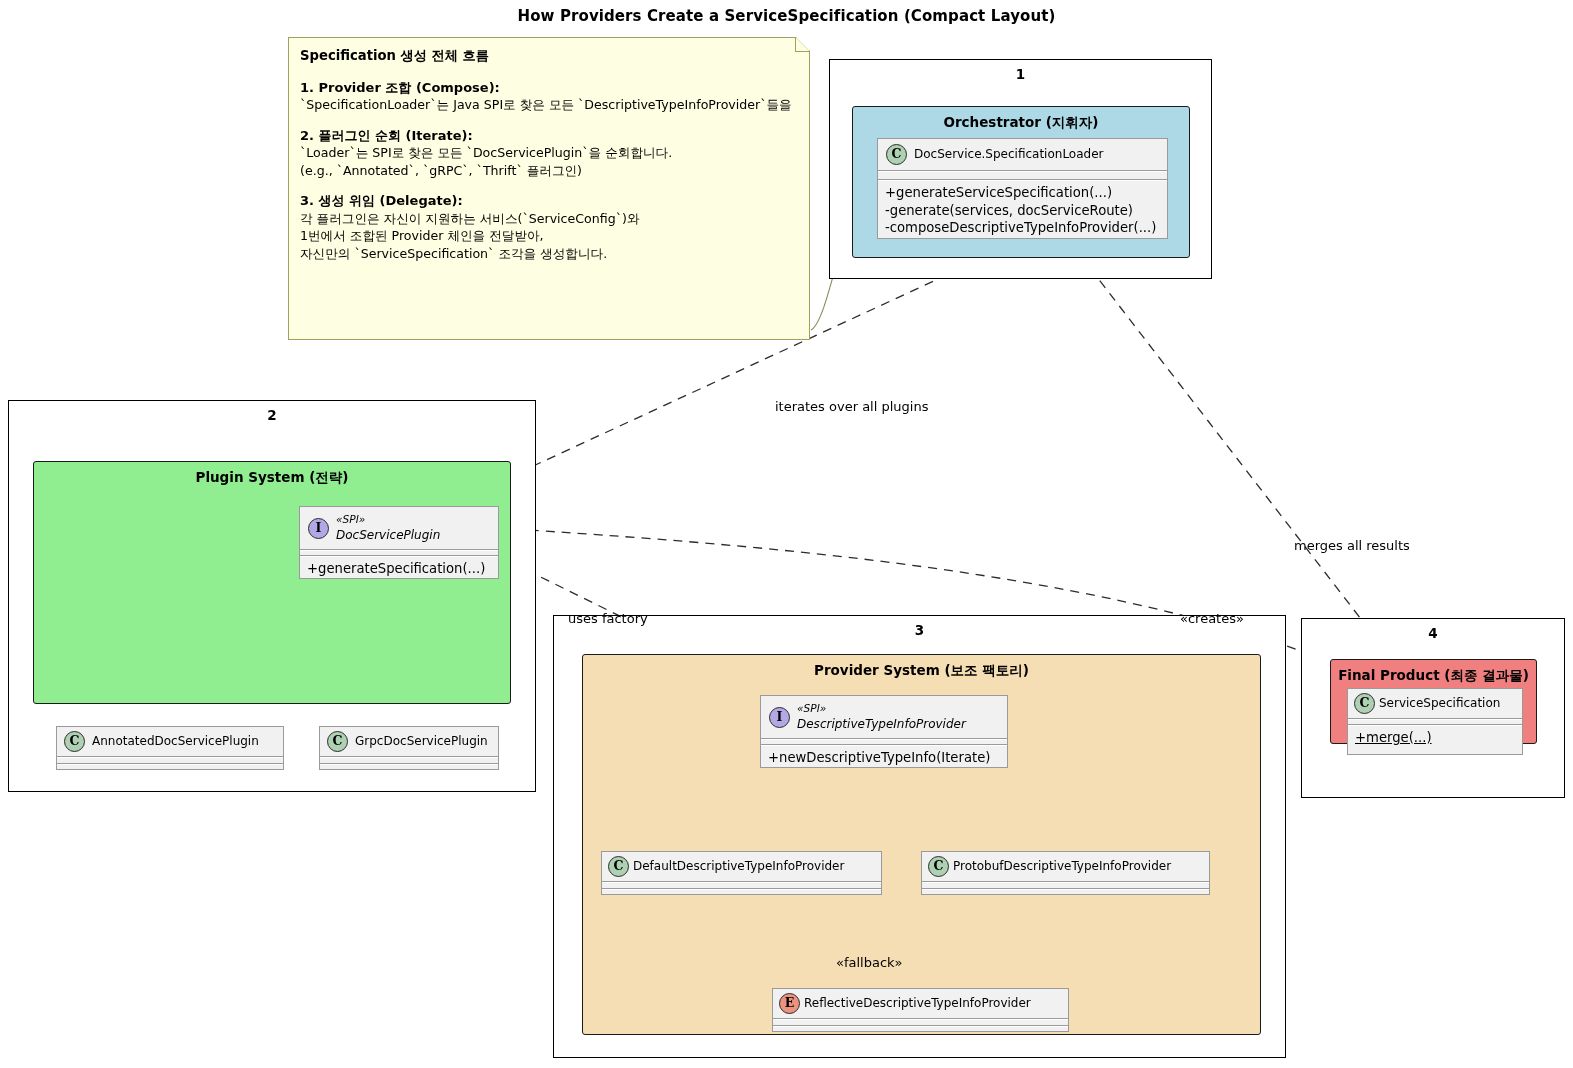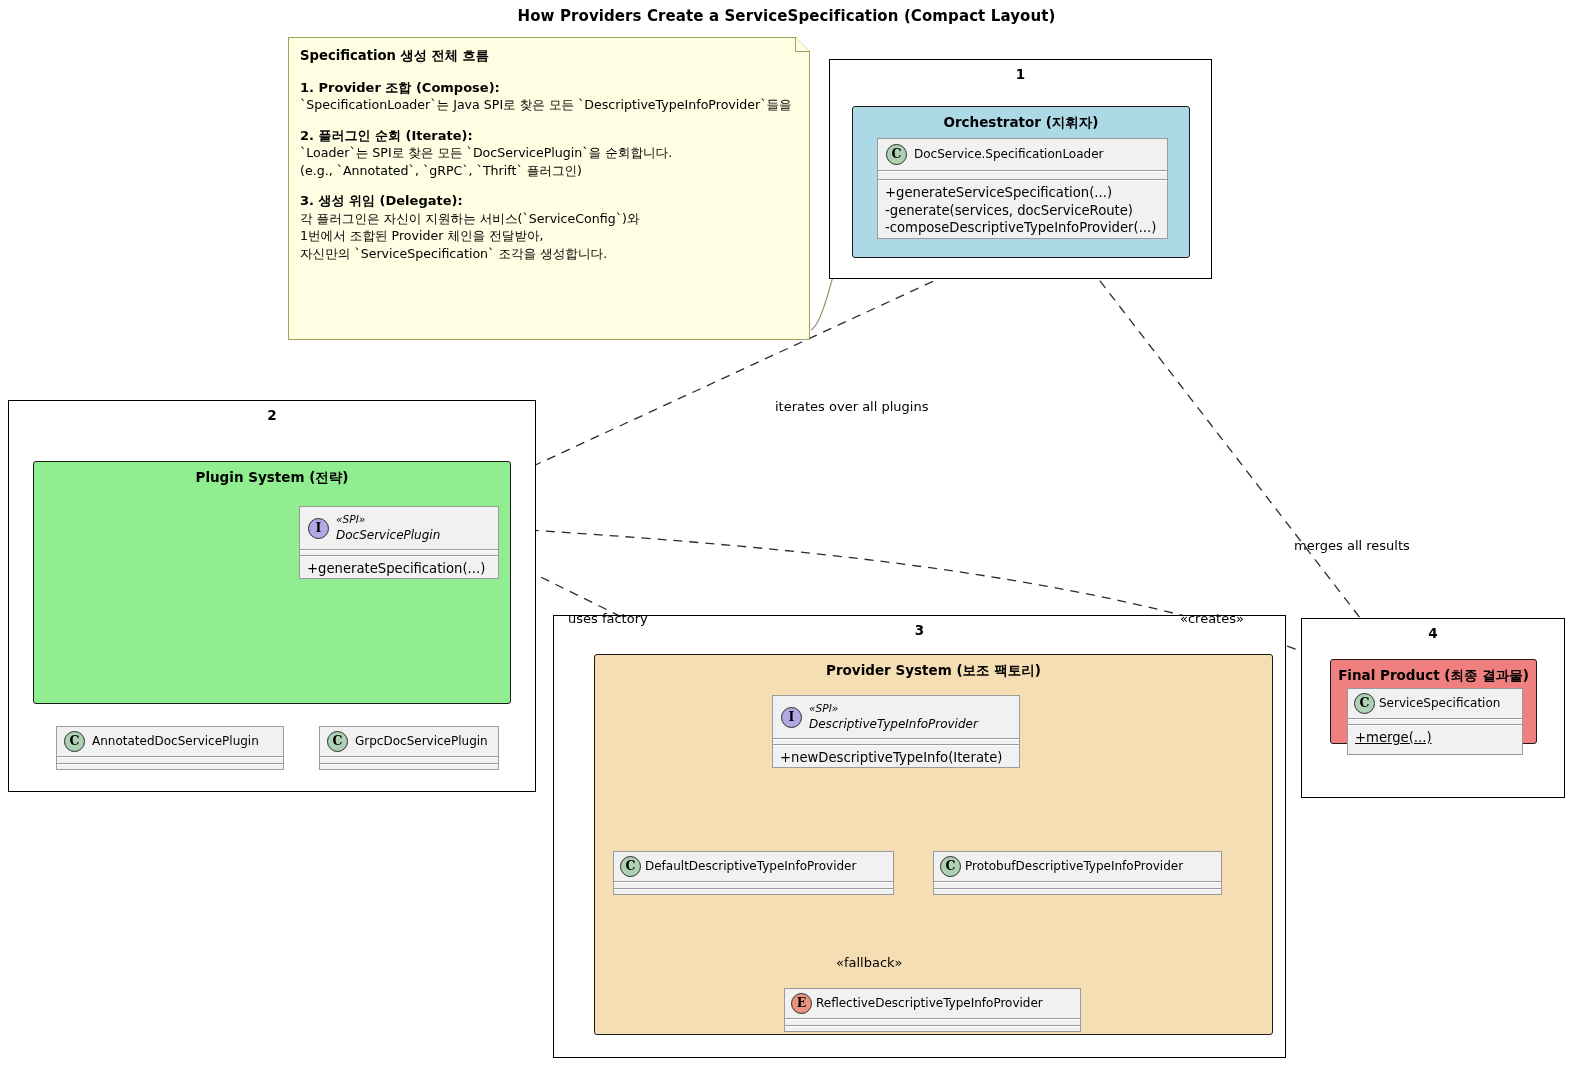--- a/index.html
+++ b/index.html
@@ -304,21 +304,21 @@
         <div class="sep"></div>
         <div class="attrs" style="min-height:5px"></div>
         <div class="sep"></div>
         <div class="ops" style="min-height:4px; padding:2px"></div>
       </div>
     </div>
   </div>
 
   <div class="pkg" style="left:553px; top:615px; width:733px; height:443px;">
     <div class="pkg-num">3</div>
-    <div class="group wheat" style="left:40px; top:38px; width:679px; height:381px;">
+    <div class="group wheat" style="left:28px; top:38px; width:679px; height:381px;">
       <div class="group-title">Provider System (보조 팩토리)</div>
 
       <div class="uml" style="left:177px; top:40px; width:248px; height:73px;">
         <div class="hdr">
           <span class="badge I">I</span>
           <span class="stereo-block">
             <span class="stereo">«SPI»</span>
             <span class="cls-name italic">DescriptiveTypeInfoProvider</span>
           </span>
         </div>

